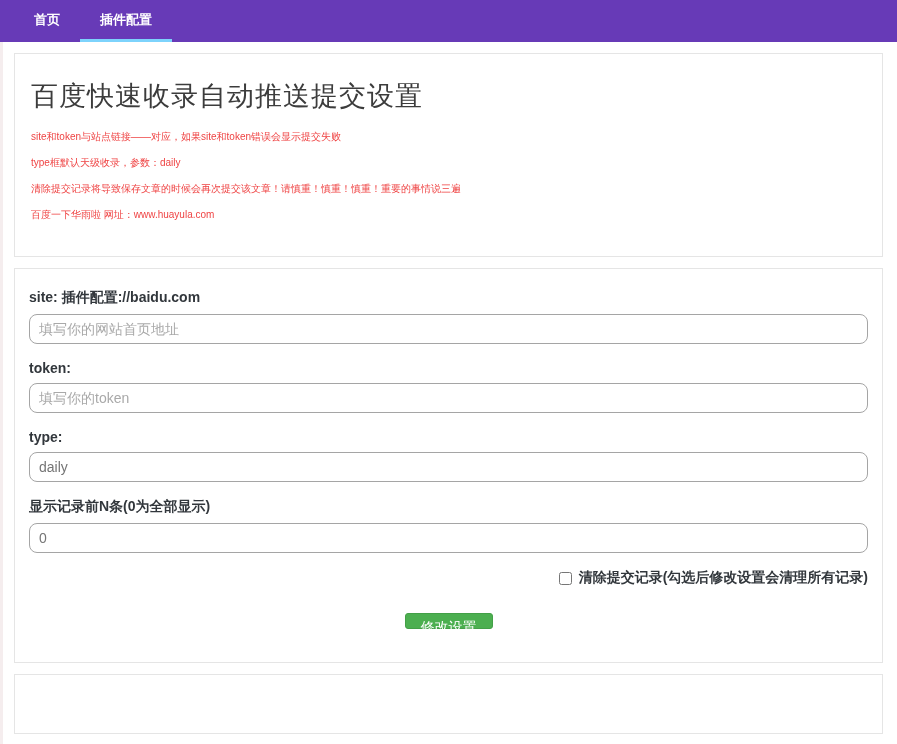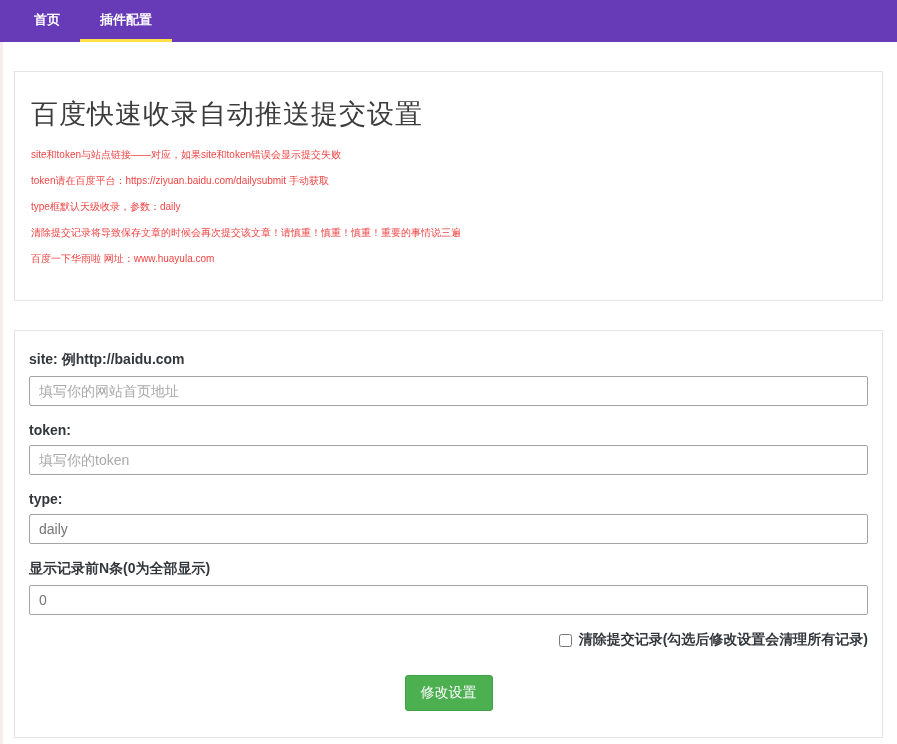--- a/index.html
+++ b/index.html
@@ -25,27 +25,27 @@
   }
   .tab {
     display: flex; align-items: center;
     padding: 8px 20px;
     color: #ffffff;
     font-size: 13px;
     font-weight: bold;
     cursor: pointer;
     border-bottom: 3px solid transparent;
   }
-  .tab.active { border-bottom: 3px solid #fde047; }
+  .tab.active { border-bottom: 3px solid #7dd3fc; }
 
   
   .card {
     background: #ffffff;
     border: 1px solid #e5e5e5;
-    margin: 29px 14px 0 14px;
+    margin: 11px 14px 0 14px;
   }
   .card.intro { padding: 20px 16px 28px 16px; }
   .card.form  { padding: 20px 14px 16px 14px; }
   .card.records { padding: 8px 10px 20px 10px; height: 60px; }
 
   
   .page-title {
     font-size: 27px;
     font-weight: 400;
     color: #3c3c3c;
@@ -64,21 +64,21 @@
     display: block;
     font-size: 14px;
     font-weight: bold;
     color: #32373c;
     margin-bottom: 7px;
   }
   .form-input {
     width: 100%;
     height: 30px;
     border: 1px solid #a5a5a5;
-    border-radius: 2px;
+    border-radius: 8px;
     padding: 0 9px;
     font-size: 14px;
     color: #757575;
     font-family: "Liberation Sans", "DejaVu Sans", sans-serif;
     background: #ffffff;
     outline: none;
   }
   .form-input::placeholder { color: #a9a9a9; opacity: 1; }
 
   .checkbox-row {
@@ -97,48 +97,47 @@
   }
 
   .button-row { text-align: center; padding: 4px 0 10px 0; }
   .submit-btn {
     background: #4caf50;
     color: #ffffff;
     border: 1px solid #43a047;
     border-radius: 3px;
     font-size: 14px;
     padding: 5px 15px;
-    height: 36px;
+    height: 16px;
     cursor: pointer;
     font-family: "Liberation Sans", "DejaVu Sans", sans-serif;
   }
 </style>
 </head>
 <body>
 
 <div class="left-strip"></div>
 
 <div class="topbar">
   <div class="tab">首页</div>
   <div class="tab active">插件配置</div>
 </div>
 
 <div class="card intro">
   <h1 class="page-title">百度快速收录自动推送提交设置</h1>
   <p class="intro-line">site和token与站点链接——对应，如果site和token错误会显示提交失败</p>
-  <p class="intro-line">token请在百度平台：https://ziyuan.baidu.com/dailysubmit 手动获取</p>
   <p class="intro-line">type框默认天级收录，参数：daily</p>
   <p class="intro-line">清除提交记录将导致保存文章的时候会再次提交该文章！请慎重！慎重！慎重！重要的事情说三遍</p>
   <p class="intro-line">百度一下华雨啦 网址：www.huayula.com</p>
 </div>
 
 <div class="card form">
 
   <div class="form-group">
-    <label class="form-label">site: 例http://baidu.com</label>
+    <label class="form-label">site: 插件配置://baidu.com</label>
     <input class="form-input" type="text" placeholder="填写你的网站首页地址" style="">
   </div>
 
   <div class="form-group">
     <label class="form-label">token:</label>
     <input class="form-input" type="text" placeholder="填写你的token" style="">
   </div>
 
   <div class="form-group">
     <label class="form-label">type:</label>

